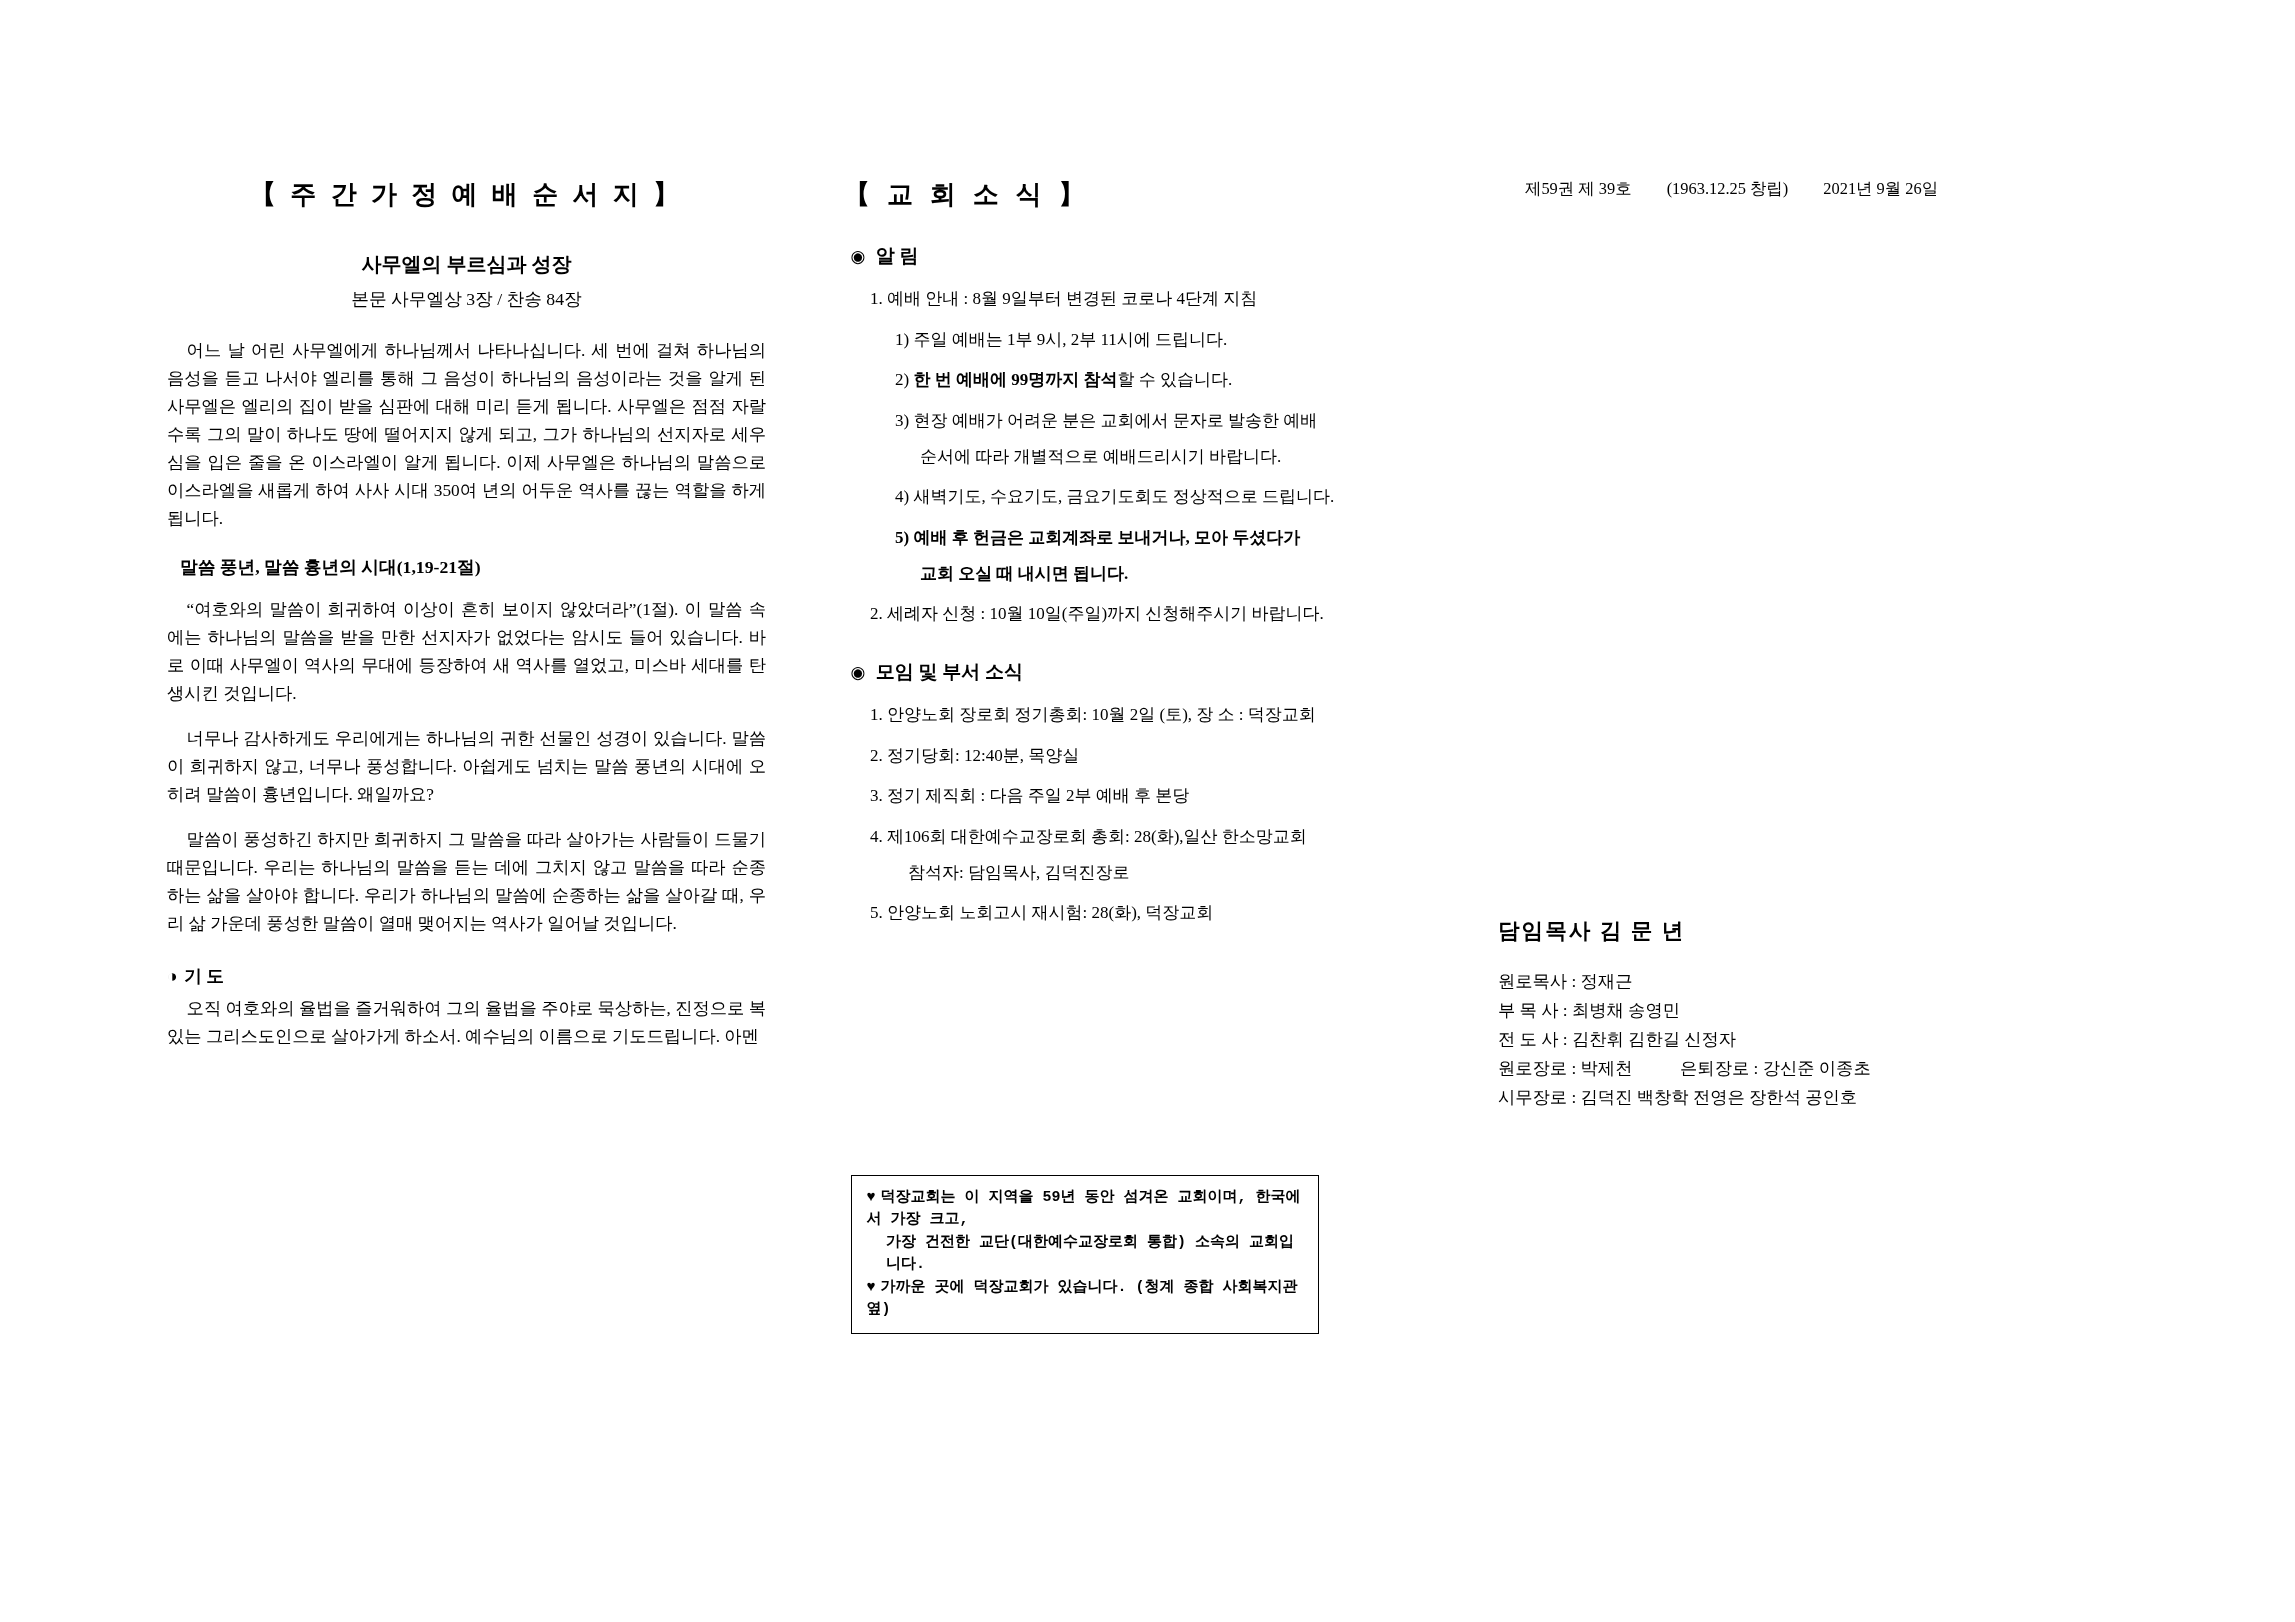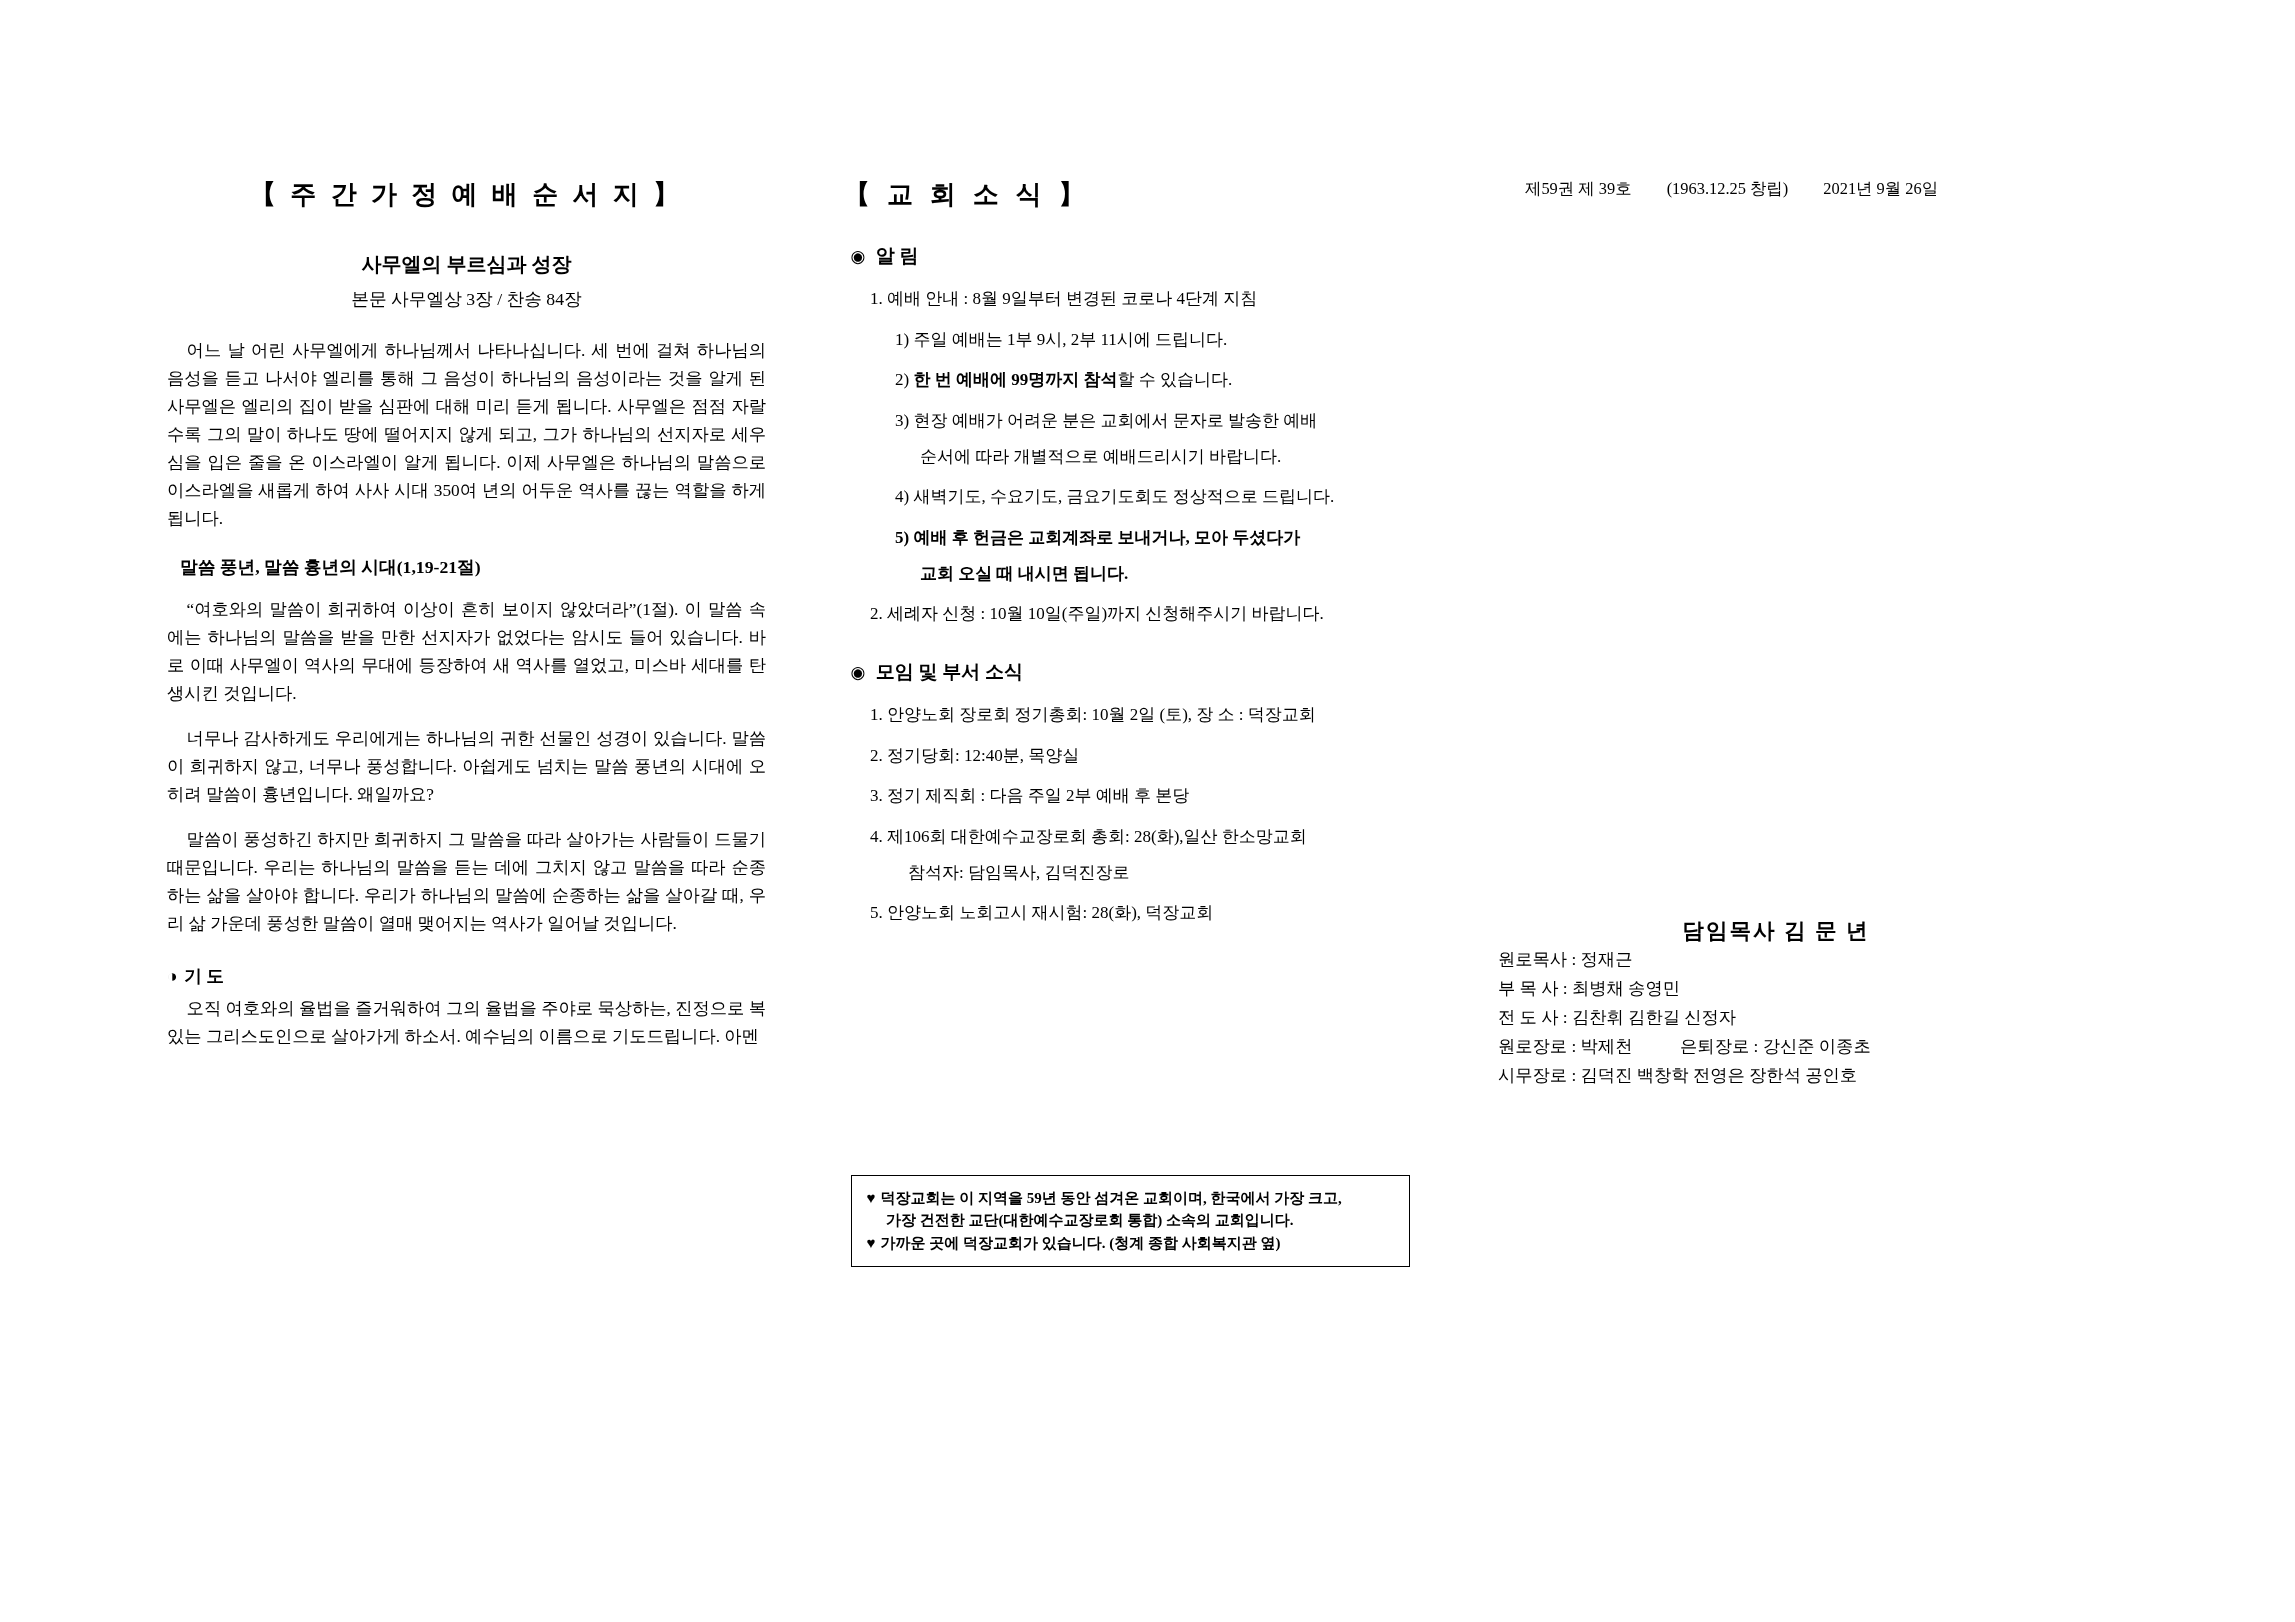--- a/index.html
+++ b/index.html
@@ -121,42 +121,43 @@
   .masthead span { margin-right: 31px; }
   .masthead span:last-child { margin-right: 0; }
 
   .pastor-block {
     position: absolute;
     left: 1498px;
     top: 916px;
     width: 654px;
   }
   .pastor-name {
-    text-align: center;
     font-size: 21.6px;
     font-weight: bold;
     letter-spacing: 2px;
+    margin-bottom: 22px;
     padding-right: 98px;
   }
   .staff-line {
     font-size: 17.3px;
     line-height: 1.68;
     white-space: nowrap;
   }
   .staff-line .gap { display: inline-block; width: 39px; }
 
   
   .notice-box {
     position: absolute;
     left: 851px;
     top: 1175px;
-    width: 559px;
+    width: 468px;
     border: 1.3px solid #000;
     padding: 10.5px 13px 11.8px 14.4px;
     box-sizing: border-box;
+    font-family: Liberation Mono, monospace;
   }
   .notice-line {
     font-size: 15px;
     font-weight: bold;
     line-height: 1.5;
   }
   .notice-line .heart { margin-right: 5.2px; }
   .notice-indent { padding-left: 19.6px; }
 </style>
 </head>

